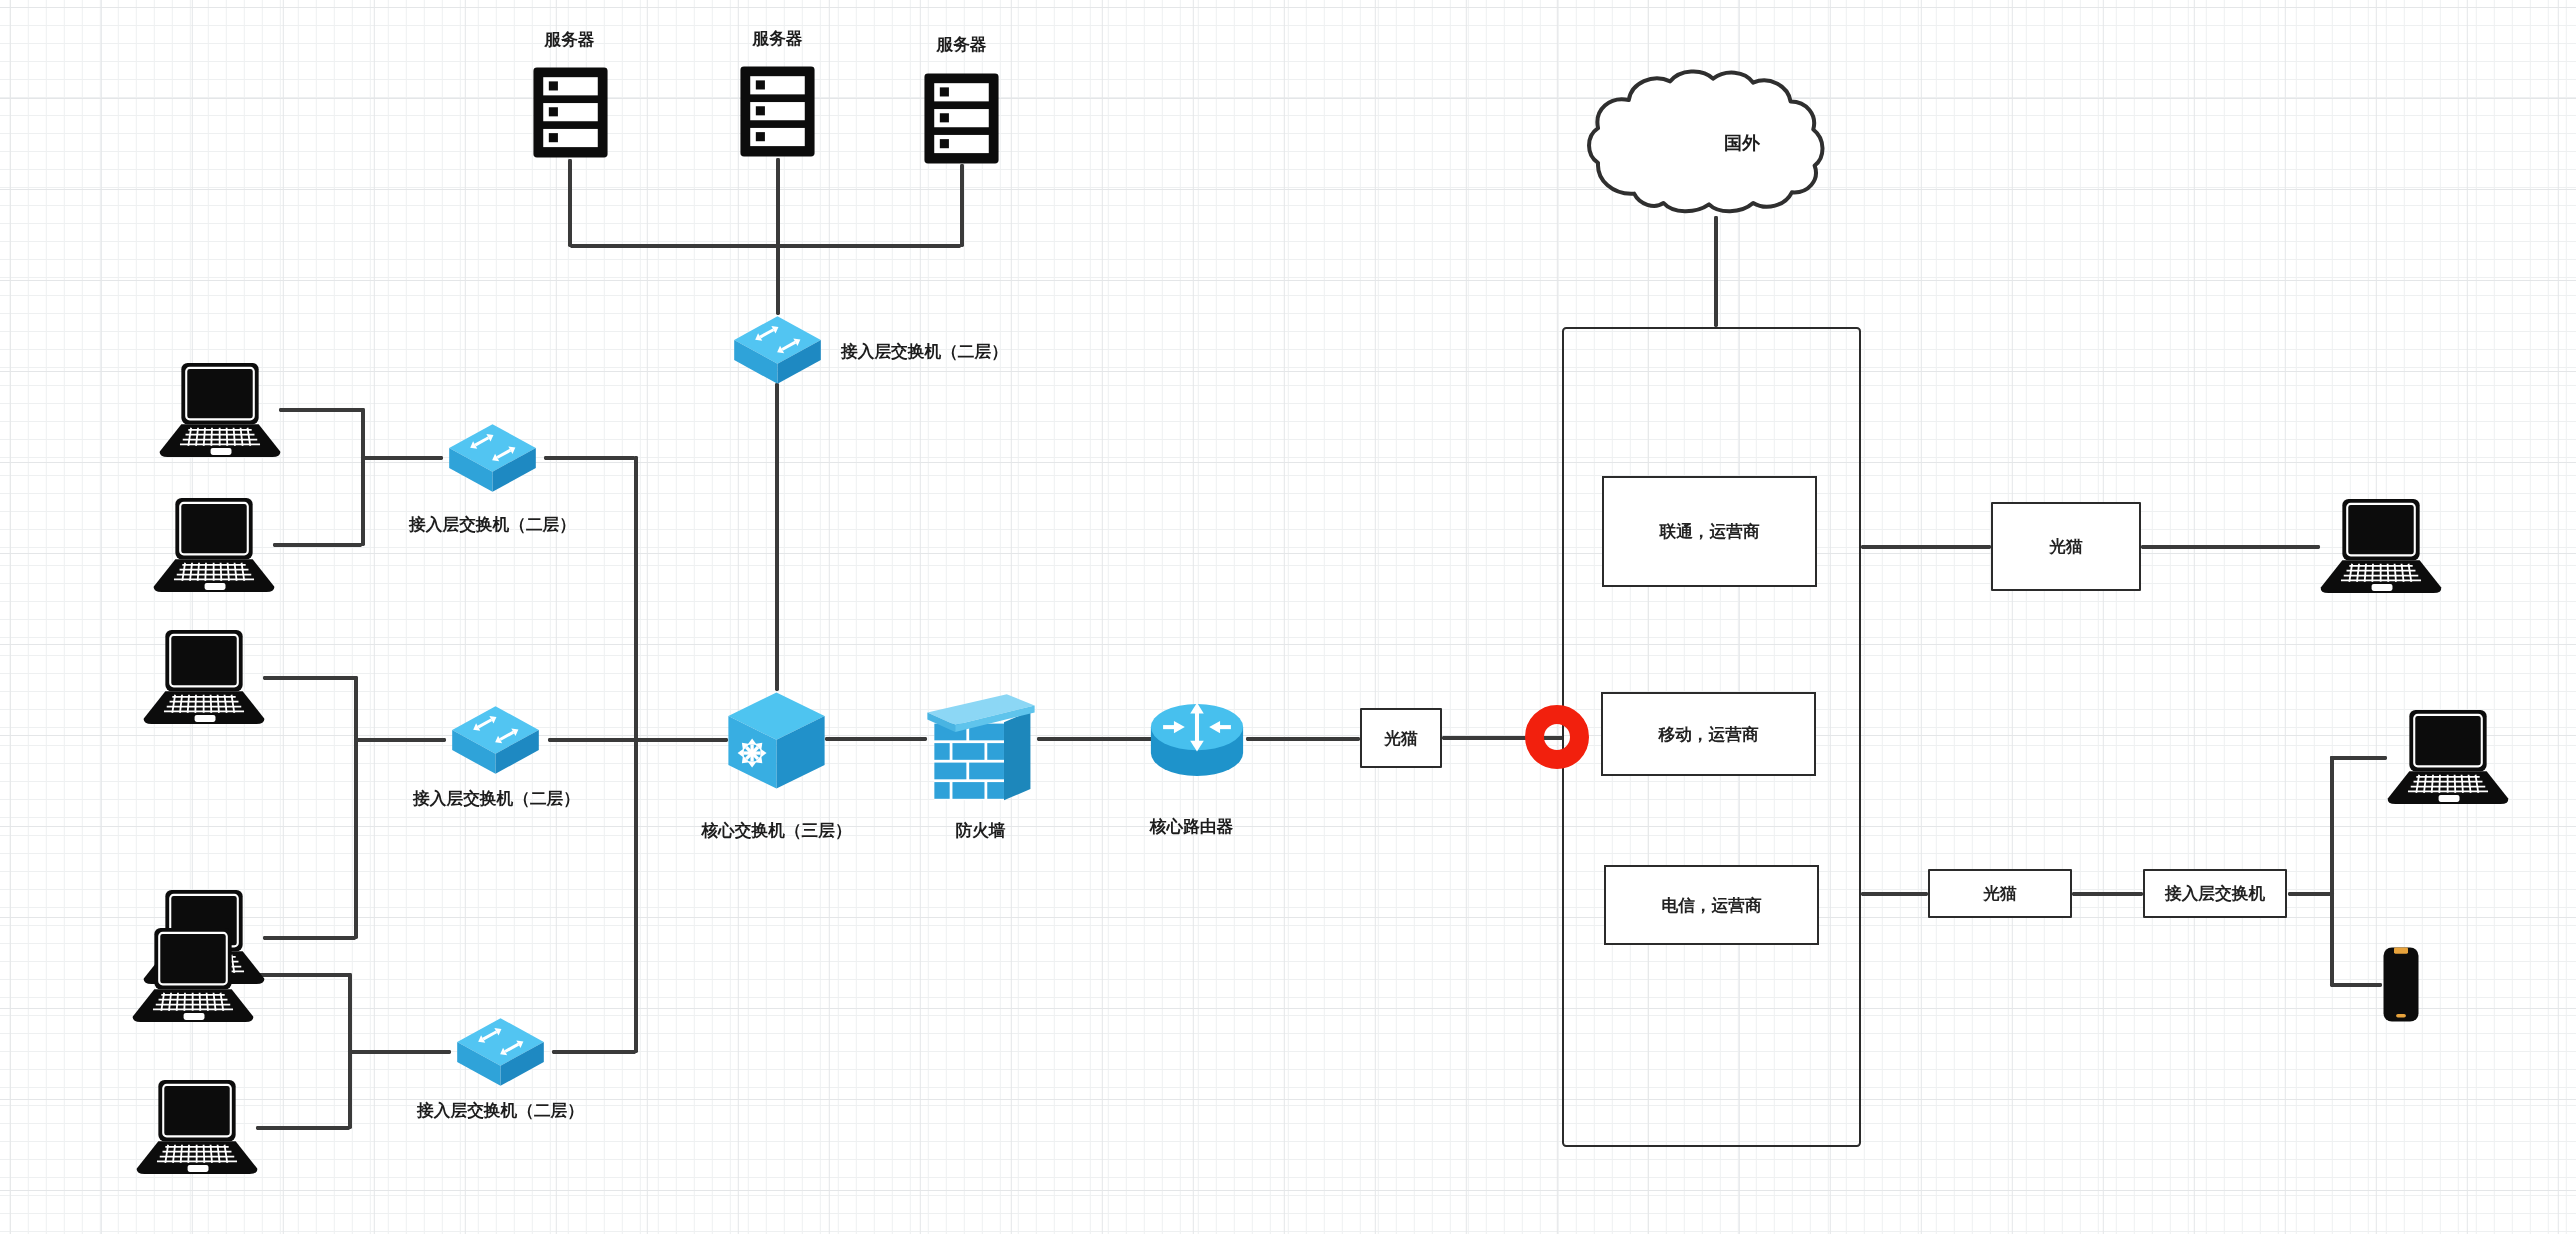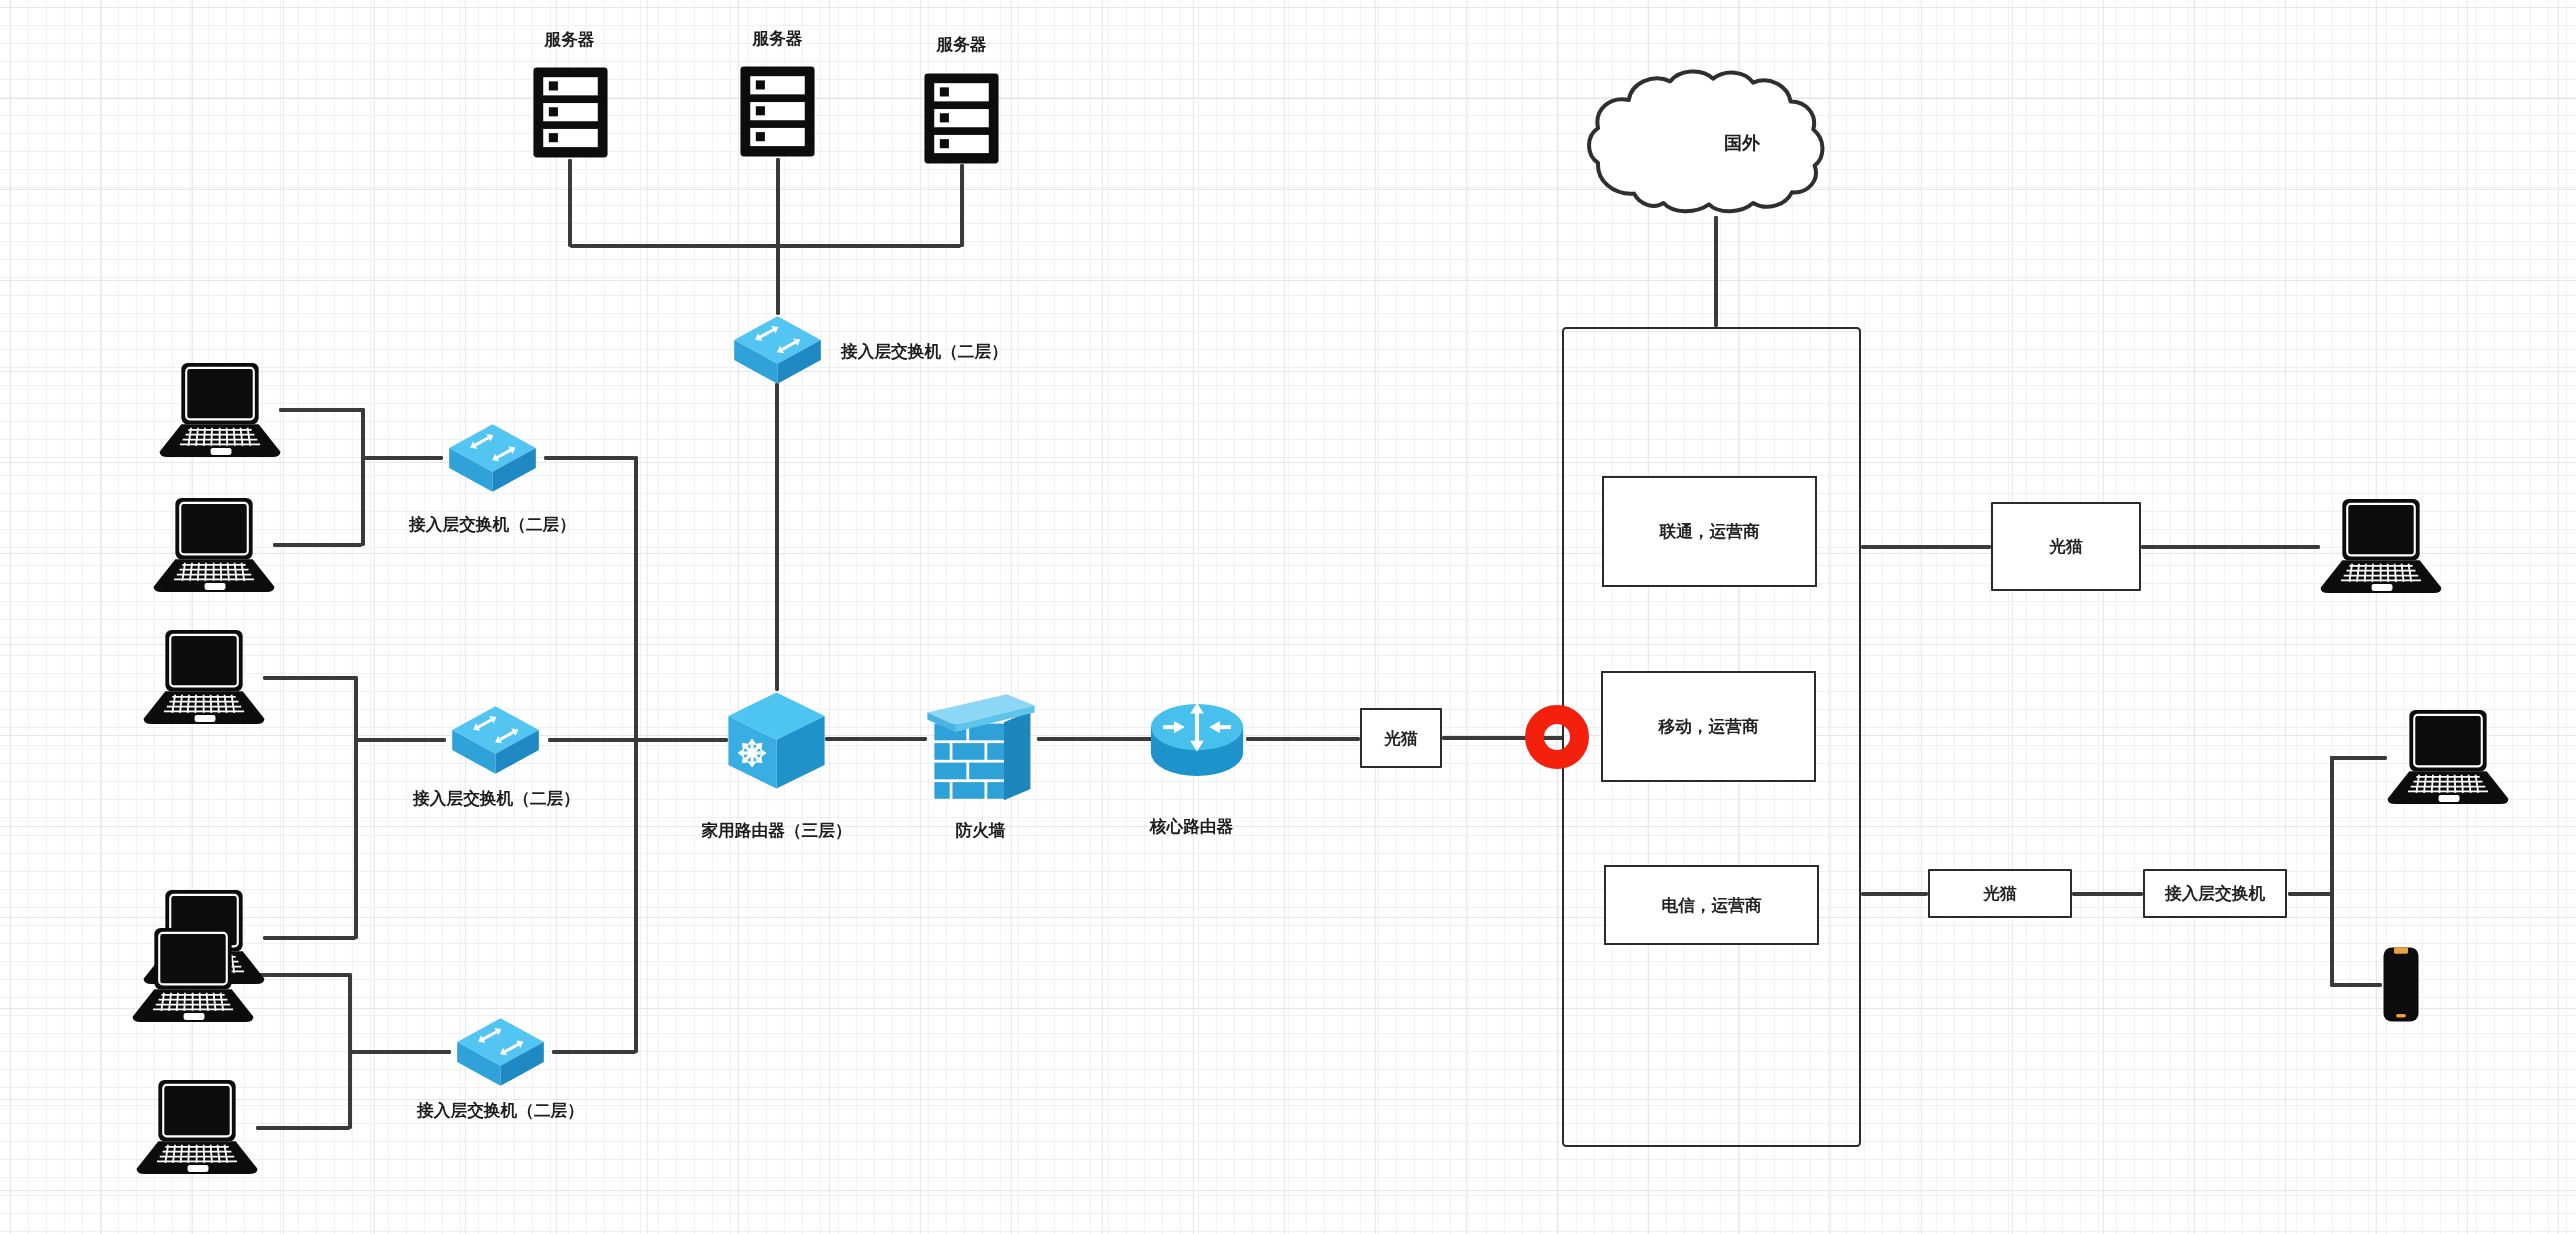--- a/index.html
+++ b/index.html
@@ -208,21 +208,21 @@
       <use href="#ic-laptop"></use>
     </svg>
   <svg class="abs" style="left:449px;top:1017px;" width="103" height="70" viewBox="0 0 150 118">
       <use href="#ic-switch"></use>
     </svg>
   <div class="lbl" style="left:375px;top:1099px;width:251px;">接入层交换机（二层）</div>
 
   <svg class="abs" style="left:727px;top:691px;" width="99" height="99" viewBox="0 0 142 142">
       <use href="#ic-cube"></use>
     </svg>
-  <div class="lbl" style="left:651px;top:819px;width:251px;">家用路由器（三层）</div>
+  <div class="lbl" style="left:651px;top:819px;width:251px;">核心交换机（三层）</div>
 
   <svg class="abs" style="left:926px;top:686px;" width="110" height="117" viewBox="0 0 158 168">
       <use href="#ic-fw"></use>
     </svg>
   <div class="lbl" style="left:897px;top:819px;width:167px;">防火墙</div>
 
   <svg class="abs" style="left:1148px;top:700px;" width="98" height="80" viewBox="0 0 140 118">
       <use href="#ic-router"></use>
     </svg>
   <div class="lbl" style="left:1087px;top:815px;width:209px;">核心路由器</div>
@@ -230,21 +230,21 @@
   <div class="nodebox rounded" style="left:1360px;top:708px;width:82px;height:60px;">
     <span>光猫</span>
   </div>
 
   <div class="bigbox" style="left:1562px;top:327px;width:299px;height:820px;"></div>
   <div class="ring" style="left:1525px;top:705px;width:64px;height:64px;"></div>
 
   <div class="nodebox" style="left:1602px;top:476px;width:215px;height:111px;">
     <span>联通，运营商</span>
   </div>
-  <div class="nodebox" style="left:1601px;top:671px;width:215px;height:111px;">
+  <div class="nodebox" style="left:1601px;top:692px;width:215px;height:84px;">
     <span>移动，运营商</span>
   </div>
   <div class="nodebox" style="left:1604px;top:865px;width:215px;height:80px;">
     <span>电信，运营商</span>
   </div>
 
   <svg class="abs" style="left:1578px;top:66px;" width="254" height="155" viewBox="0 0 380 230">
       <use href="#ic-cloud"></use>
     </svg>
   <div class="cloud-lbl" style="left:1649px;top:131px;width:111px;">国外</div>

